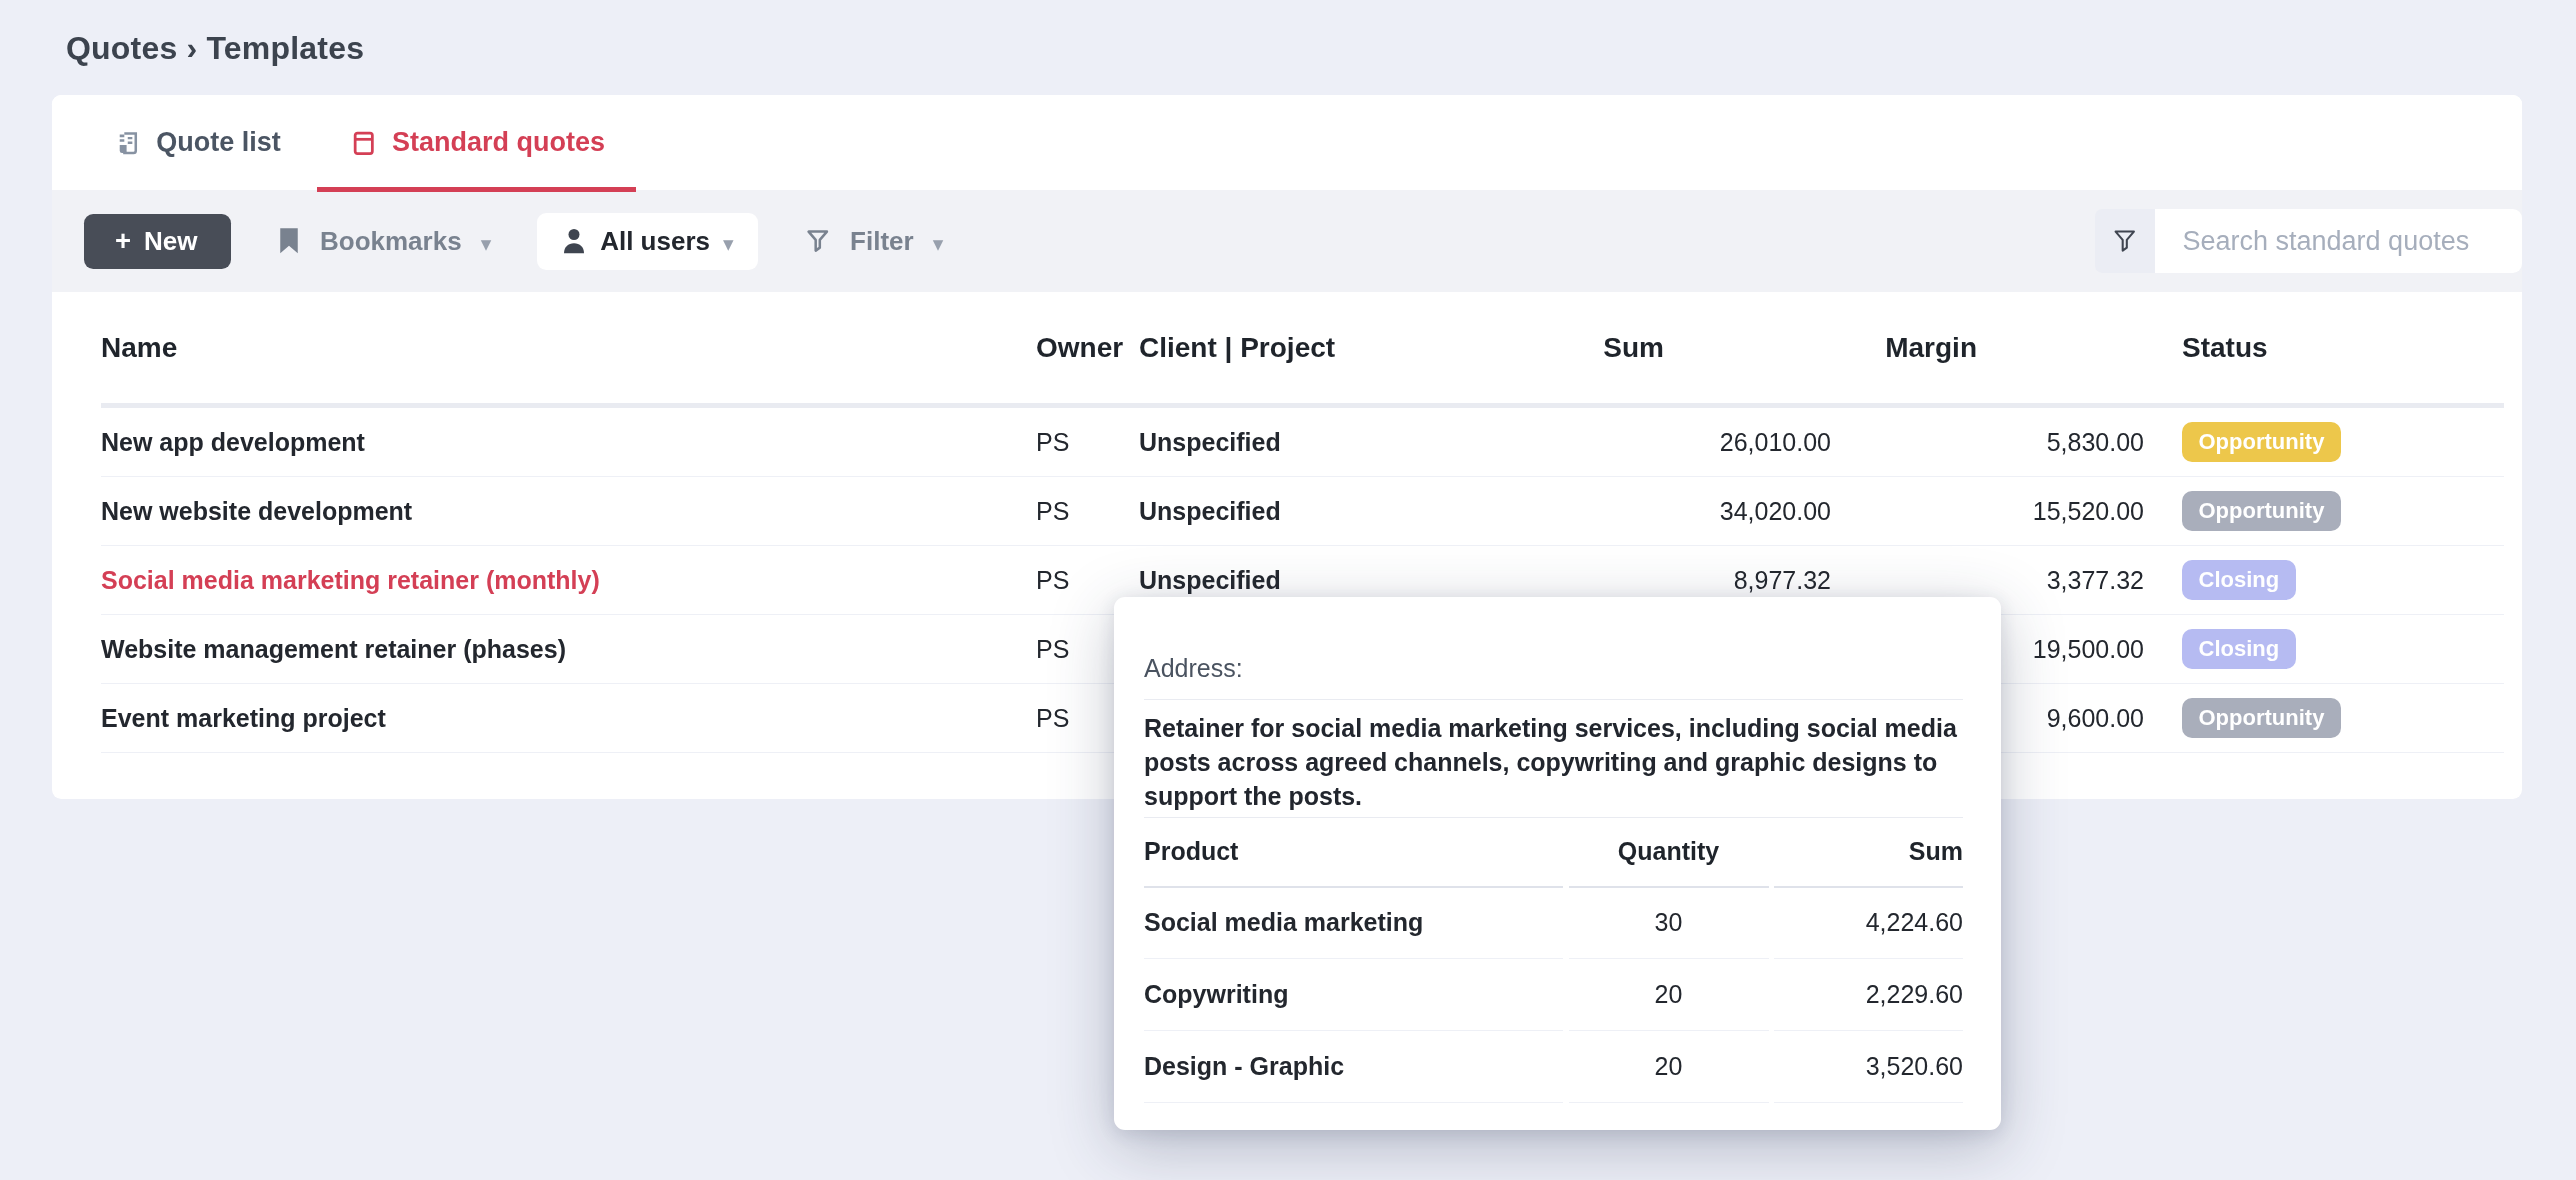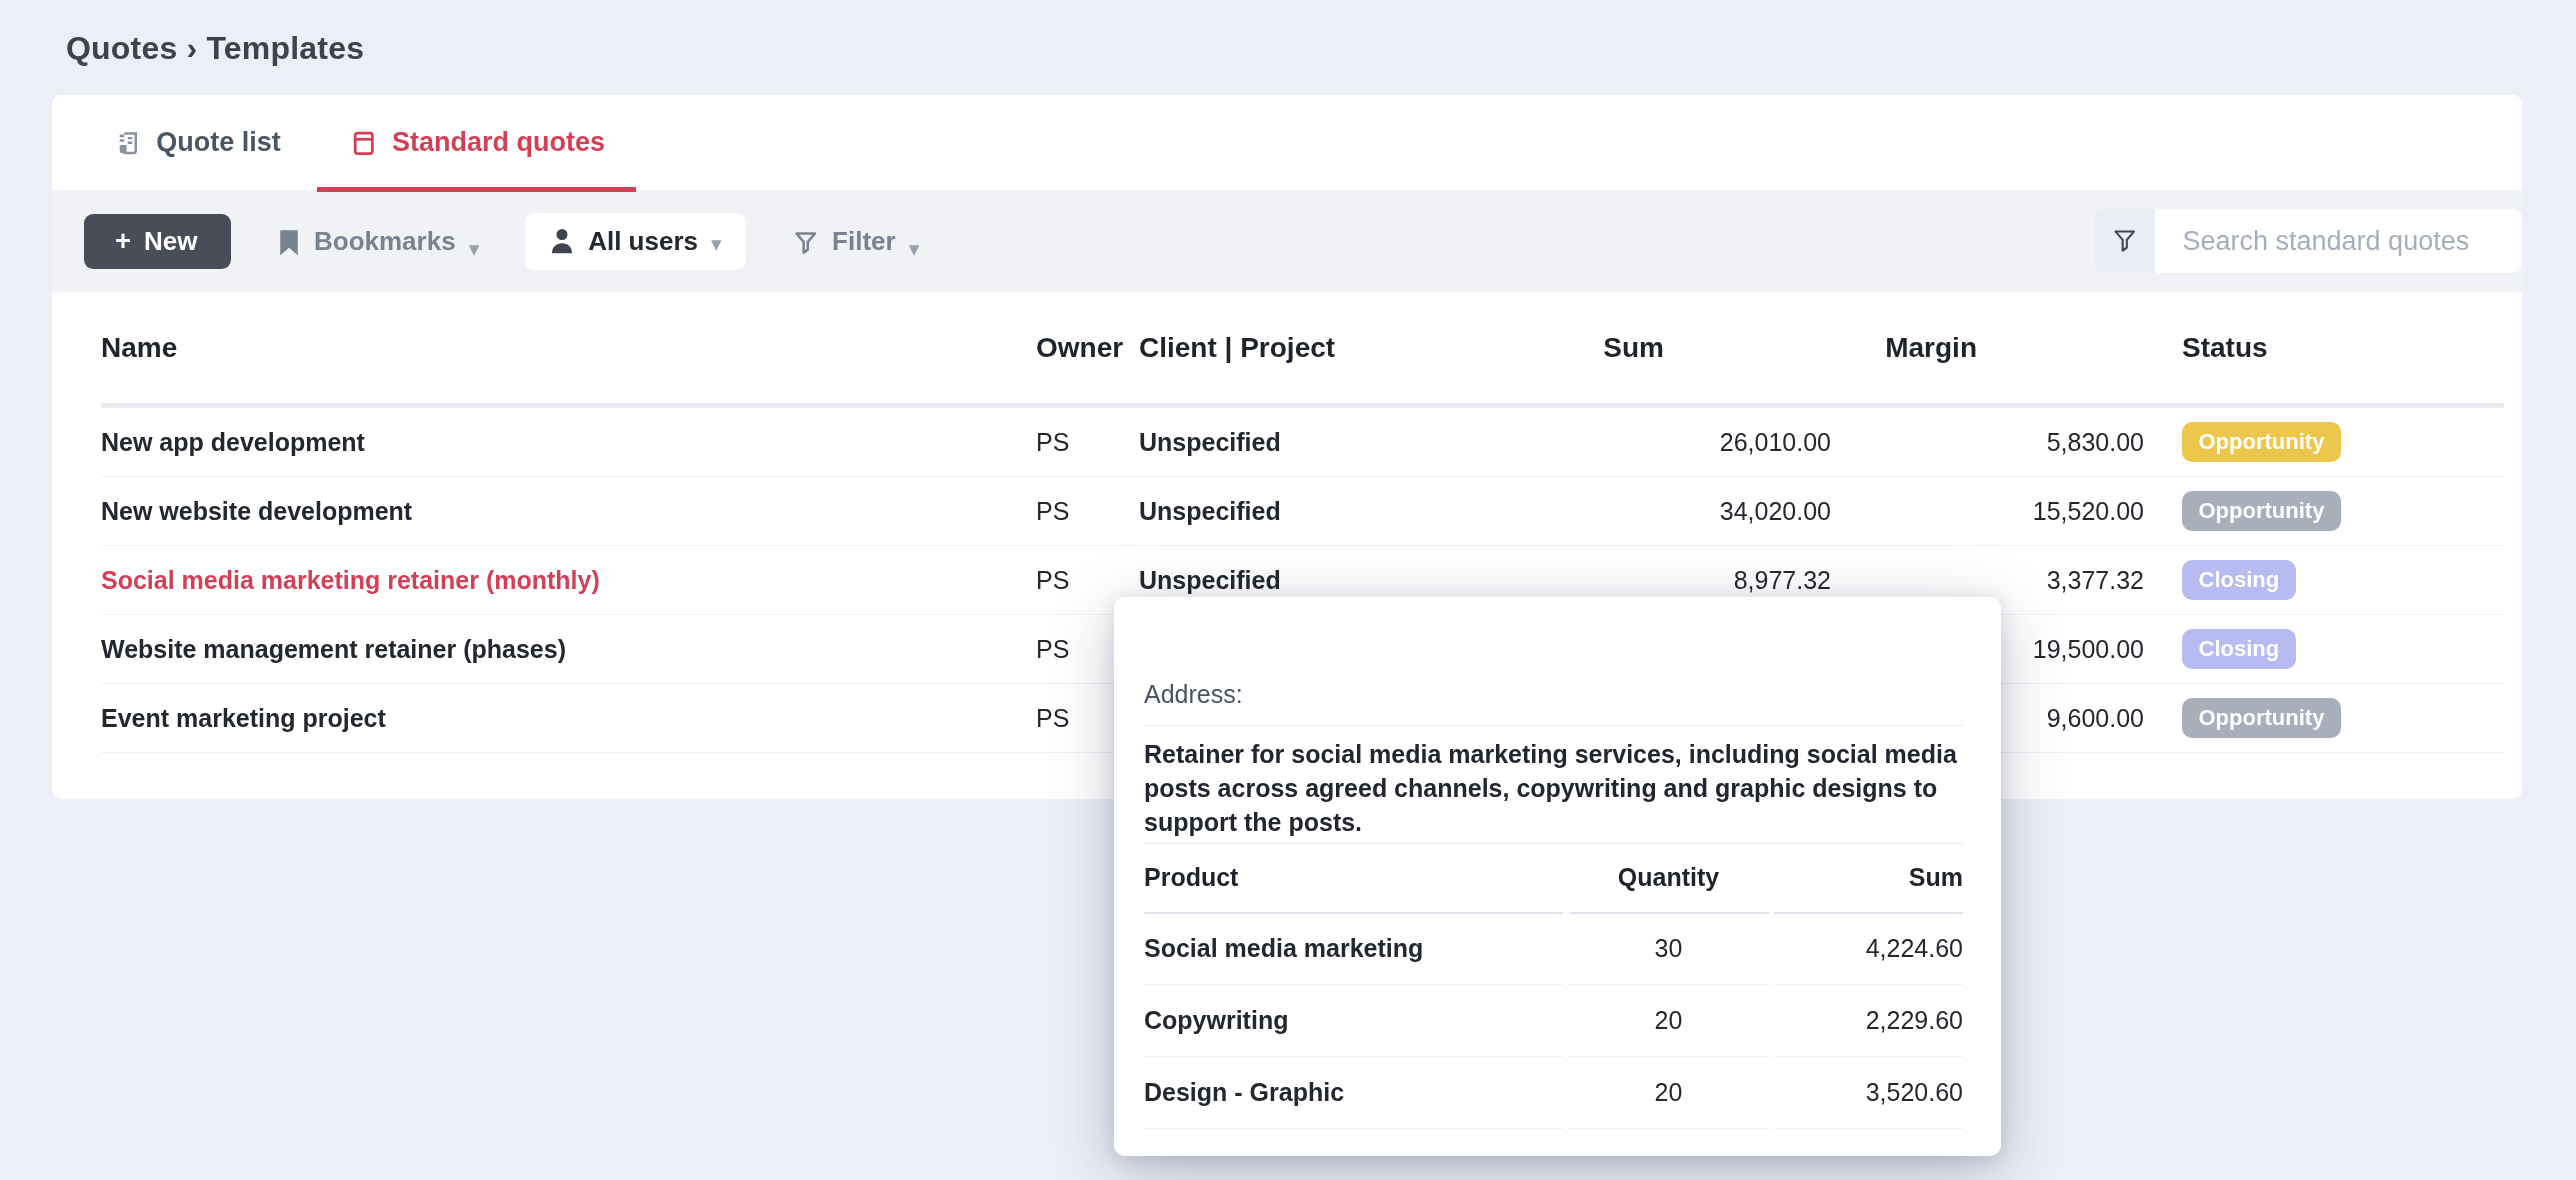--- a/index.html
+++ b/index.html
@@ -40,21 +40,21 @@
     height:102px;background:#f1f2f6;display:flex;align-items:center;
   }
   .btn-new{
     margin-left:32px;height:55px;min-width:147px;padding:0 31px;
     background:#484d57;color:#fff;border:none;border-radius:9.2px;
     font-size:26px;font-weight:bold;display:flex;align-items:center;gap:13px;
     font-family:inherit;cursor:pointer;
   }
   .btn-new .plus{font-size:27.5px;font-weight:bold;line-height:1;}
   .tool-group{
-    display:flex;align-items:flex-end;gap:13px;margin-left:40px;
+    display:flex;align-items:center;gap:19px;margin-left:40px;
     font-size:26px;font-weight:bold;color:#79828f;cursor:pointer;background:none;border:none;
     font-family:inherit;
   }
   .caret{font-size:21px;color:#98a0ad;line-height:1;transform:translateY(1.8px);}
   .chip-users{
     margin-left:40px;height:57px;background:#fff;border-radius:9.2px;
     display:flex;align-items:center;gap:13px;padding:0 24px;
     font-size:26px;font-weight:bold;color:#23272e;cursor:pointer;border:none;
     font-family:inherit;
   }
@@ -91,21 +91,21 @@
     color:#fff;font-size:22px;font-weight:bold;line-height:1.1;
   }
   .badge:empty{display:none;}
   
   .tooltip{
     position:absolute;left:1114px;top:597px;width:887px;min-height:531px;
     background:#fff;border-radius:11px;z-index:10;
     box-shadow:0 16.5px 64px rgba(40,50,80,.28), 0 3.7px 16.5px rgba(40,50,80,.12);
     padding:0 38px 27.5px 30px;box-sizing:border-box;
   }
-  .tt-address{padding-top:84px;font-size:25px;color:#4a5360;line-height:27.5px;}
+  .tt-address{padding-top:58px;font-size:25px;color:#4a5360;line-height:27.5px;}
   .tt-sep{border:none;border-top:1.8px solid #e9ebf1;margin:16.5px 0 0 0;}
   .tt-desc{margin-top:11px;font-size:25px;font-weight:bold;line-height:34px;color:#22262e;}
   .tt-sep2{border:none;border-top:1.8px solid #e9ebf1;margin:3.7px 0 0 0;}
   .tt-grid{
     display:grid;grid-template-columns:1fr 200px 189px;column-gap:5.5px;
     align-items:center;
   }
   .tt-head{height:69px;font-size:25px;font-weight:bold;color:#1f242b;}
   .tt-head > div{height:100%;display:flex;align-items:center;border-bottom:2.8px solid #dfe2ea;}
   .tt-head .q{justify-content:center;}

